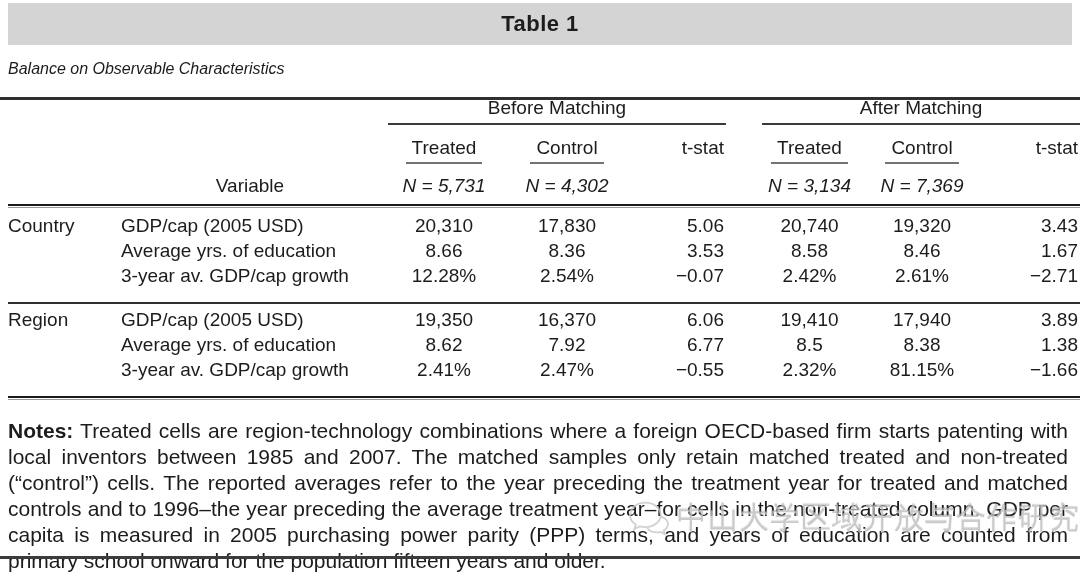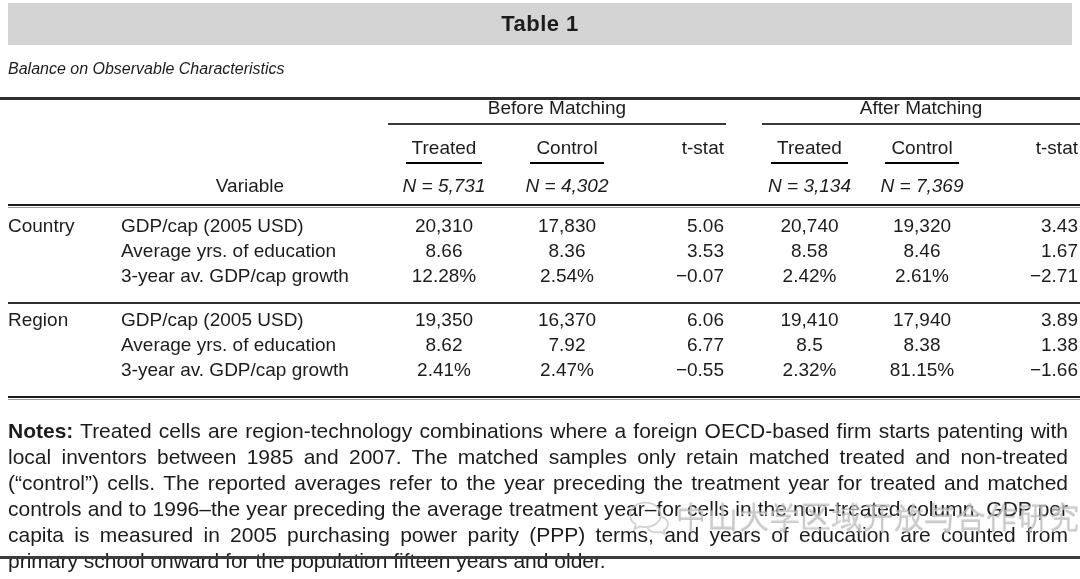--- a/index.html
+++ b/index.html
@@ -23,21 +23,21 @@
     font-size:19px;
   }
   .sp2 { grid-column: span 2; }
   .sp3 { grid-column: span 3; }
   .full { grid-column: 1 / -1; }
 
   .rA { height:25px; display:flex; align-items:flex-end; justify-content:center; padding-bottom:4px; box-sizing:border-box; }
   .match-label { border-bottom:2px solid #3a3a3a; }
 
   .rB { height:39px; display:flex; align-items:flex-end; justify-content:center; box-sizing:border-box; }
-  .rB .u { border-bottom:2px solid #000000; padding:0 6px 3px; }
+  .rB .u { border-bottom:2px solid #737373; padding:0 6px 3px; }
   .rB.ts { justify-content:flex-end; padding-bottom:5px; padding-right:2px; }
 
   .rC { height:40px; display:flex; align-items:flex-end; justify-content:center; padding-bottom:7px; box-sizing:border-box; font-style:italic; }
   .rC.varh { font-style:normal; }
 
   .rule1 { height:2px; background:#2f2f2f; }
   .rule2 { height:6px;
     background:linear-gradient(to bottom,#1b1b1b 0,#1b1b1b 2px,#ffffff 2px,#ffffff 3px,#999999 3px,#999999 4px,transparent 4px); }
 
   .bc { line-height:25px; }

